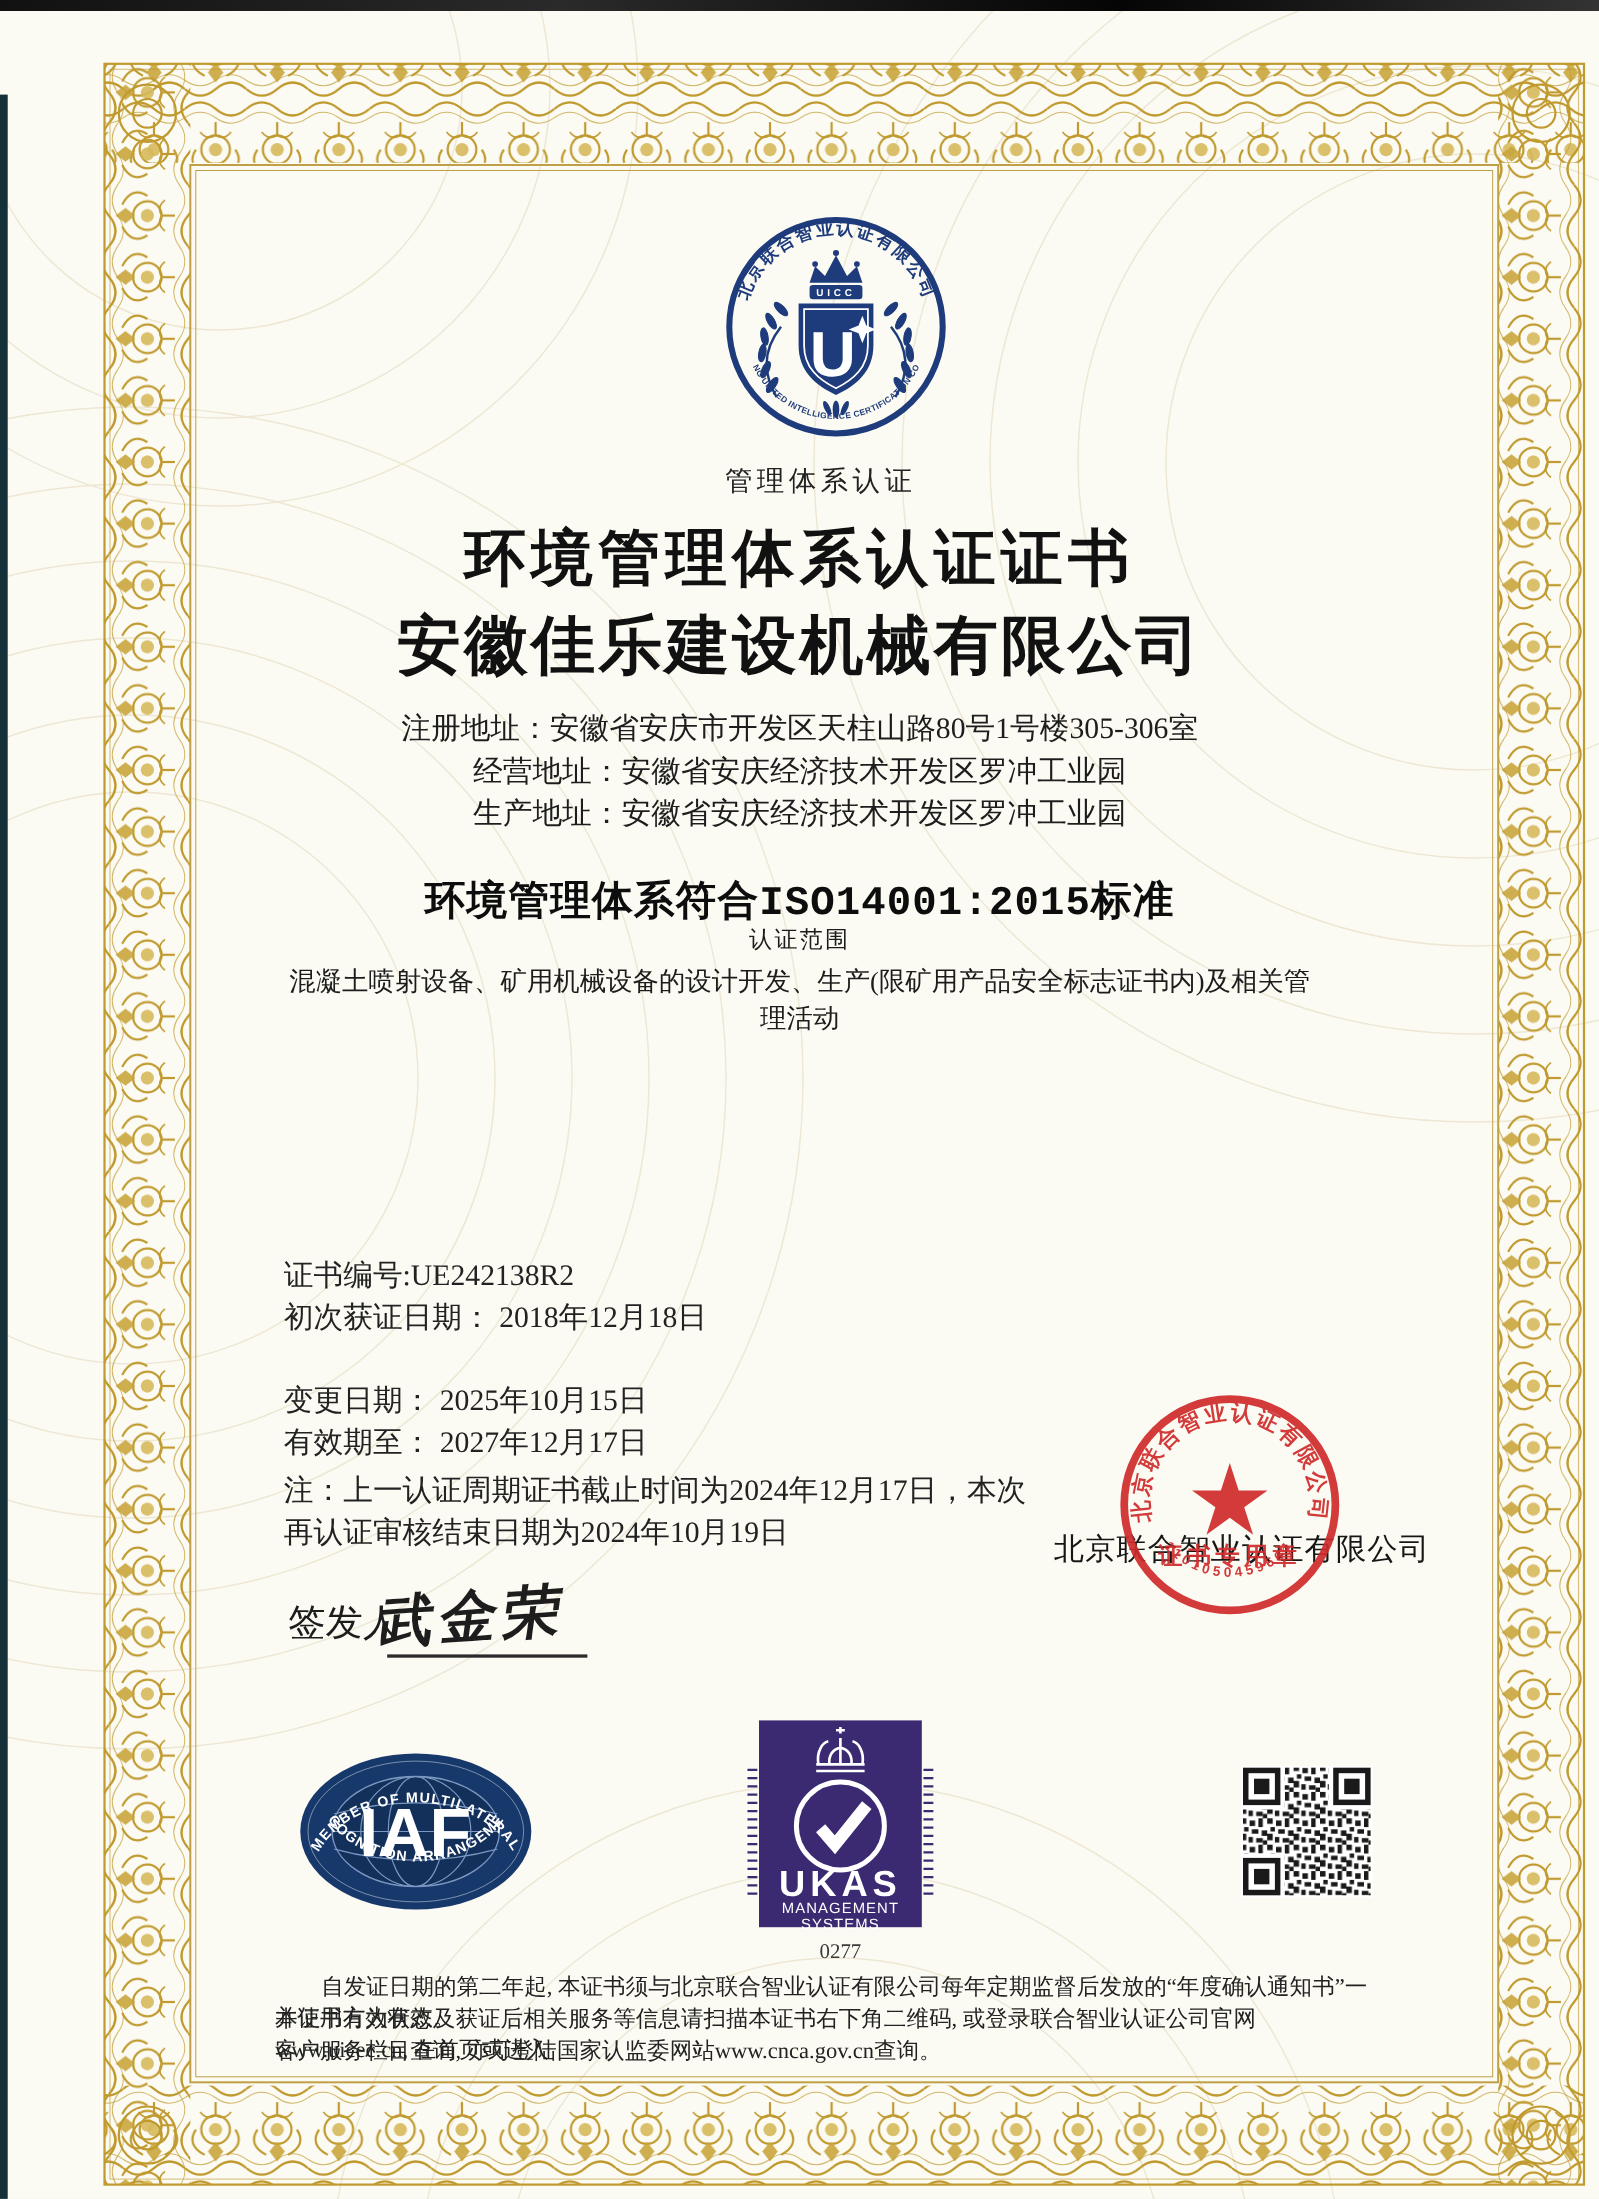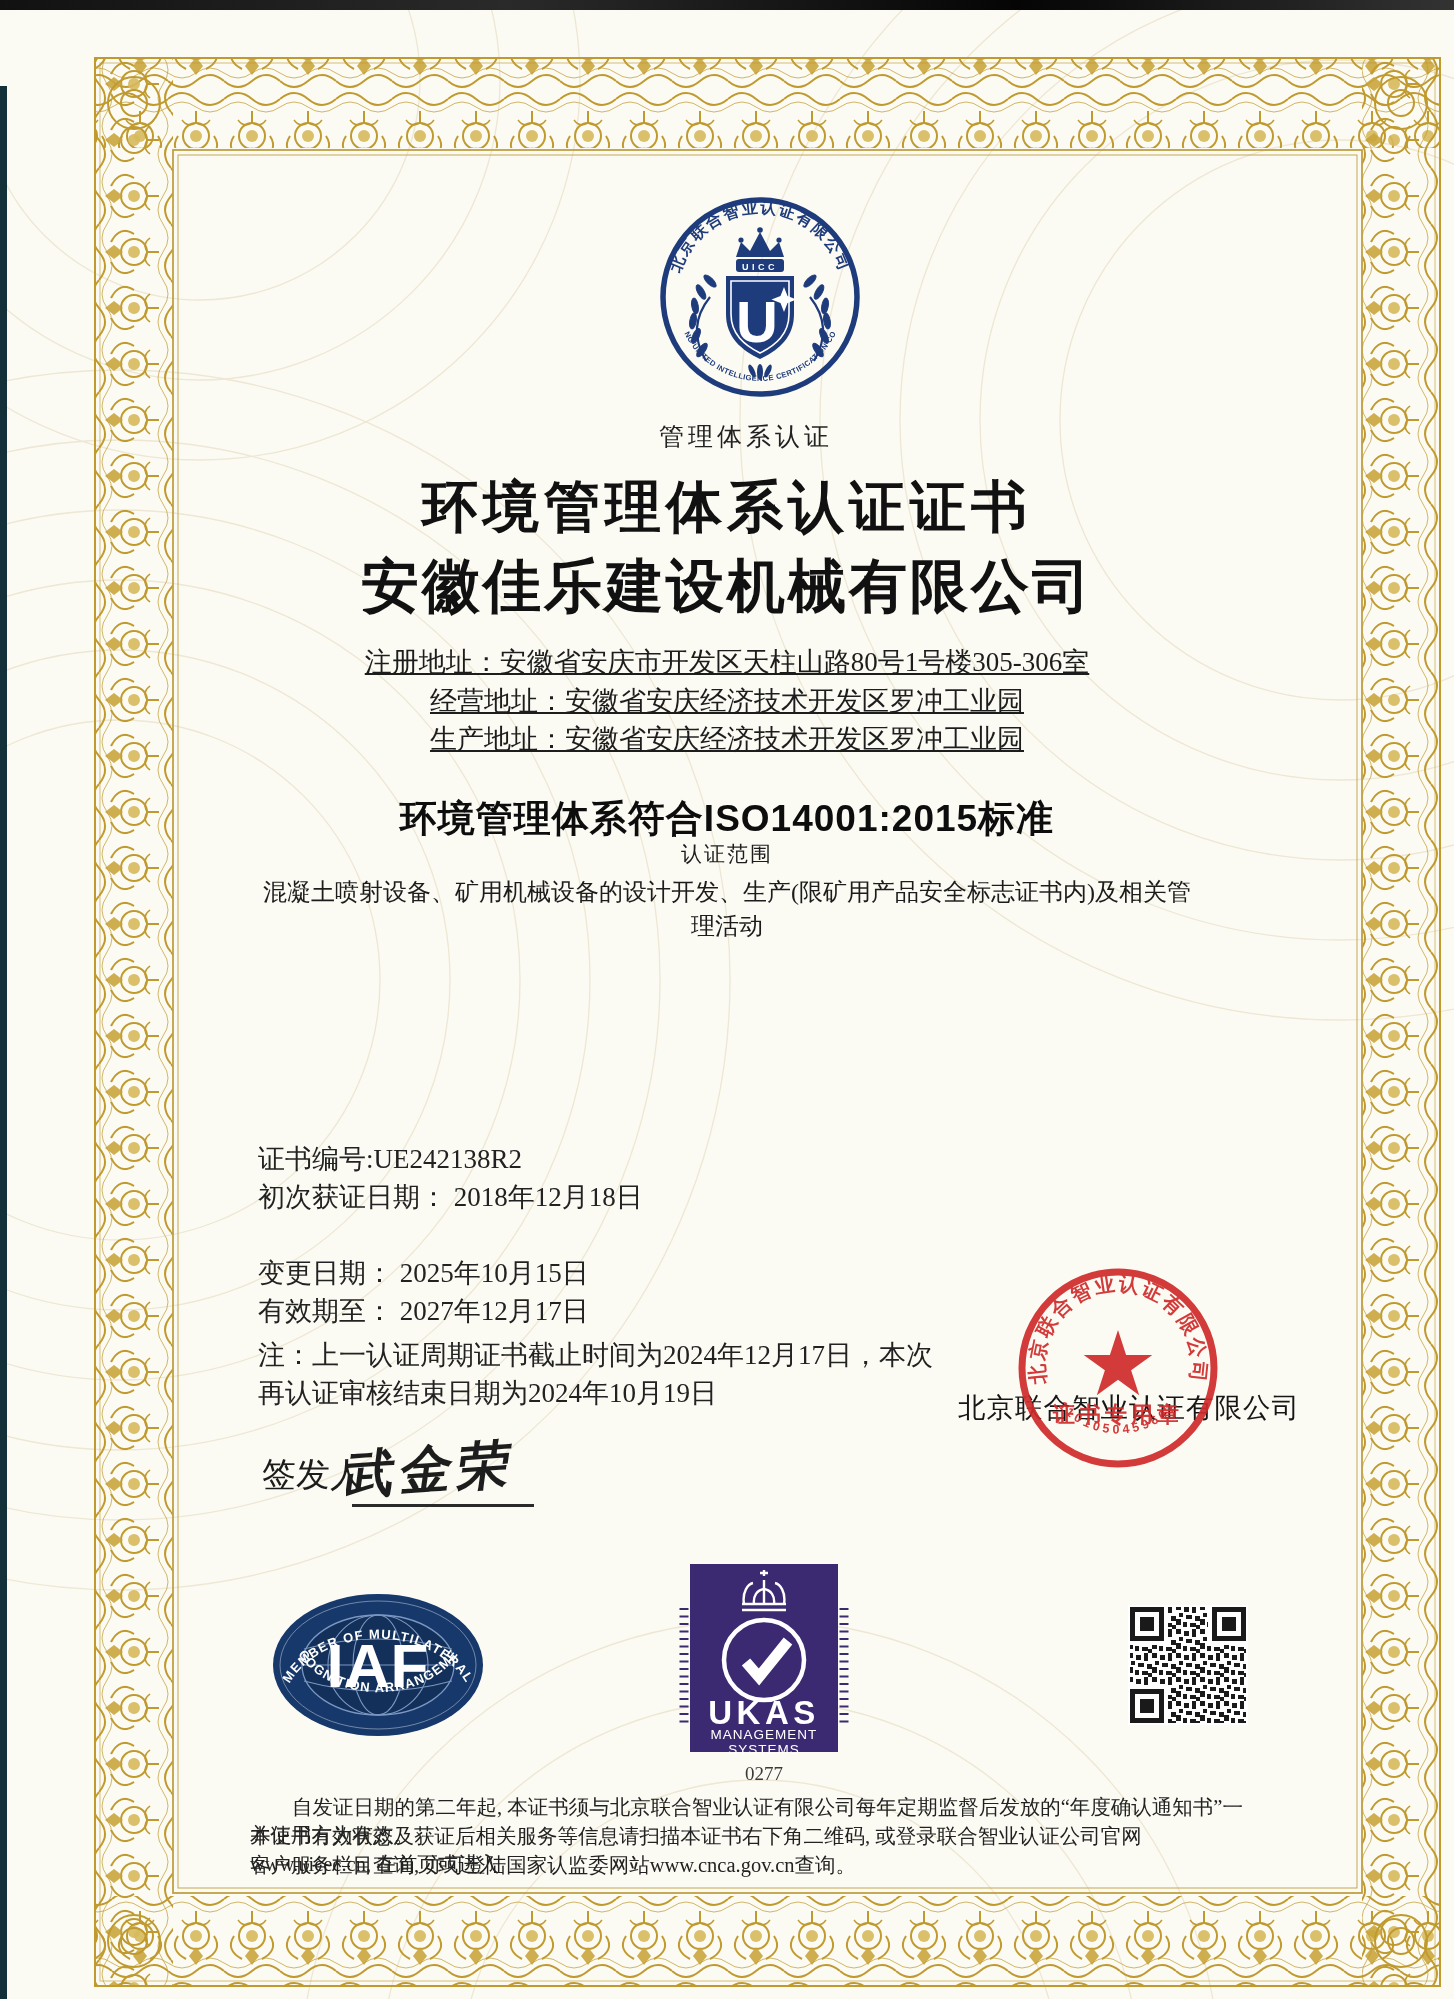--- a/index.html
+++ b/index.html
@@ -1,26 +1,26 @@
 <!DOCTYPE html>
 <html><head>
 <meta charset="utf-8">
 <style>
   html,body{margin:0;padding:0;background:#dddcd6;}
   #stage{position:relative;width:1454px;height:1999px;background:#fbfaf3;overflow:hidden;
          font-family:"Liberation Serif",serif;color:#1c1c1c;}
   .abs{position:absolute;}
   .ctr{left:0;width:1454px;text-align:center;}
-  .hei{font-family:Liberation Sans, sans-serif;font-weight:bold;}
+  .hei{font-family:Liberation Mono, monospace;font-weight:bold;}
   .scan-top{left:0;top:0;width:1454px;height:10px;background:linear-gradient(90deg,#111 0%,#2a2a2a 35%,#050505 70%,#333 100%);}
   .scan-left{left:0;top:86px;width:7px;height:1913px;background:#143038;}
   .title{top:470px;font-size:56px;letter-spacing:5px;color:#111;}
   .company{top:548px;font-size:58px;letter-spacing:3px;color:#111;}
   .cat{top:420px;font-size:25px;letter-spacing:4px;color:#222;padding-left:19px;}
-  .addr{font-size:27px;color:#1d1d1d;text-decoration:underline;}
+  .addr{font-size:27px;color:#1d1d1d;}
   .std{top:772px;font-size:37px;letter-spacing:1px;color:#0d0d0d;margin-top:22px;}
   .scopeh{top:840px;font-size:21px;letter-spacing:2px;}
   .scope1{top:876px;font-size:24px;}
   .scope2{top:910px;font-size:24px;}
   .det{left:258px;font-size:27px;color:#222;}
   .note{left:258px;font-size:27px;color:#222;text-align:right;}
   .sig-label{left:262px;top:1452px;font-size:34px;}
   .sig-line{left:352px;top:1504px;width:182px;height:3px;background:#2b2b2b;}
   .issuerline{left:958px;top:1390px;font-size:27.5px;color:#161616;letter-spacing:1px;}
   .footer{left:250px;width:1010px;font-size:20.5px;color:#222;line-height:28px;}

